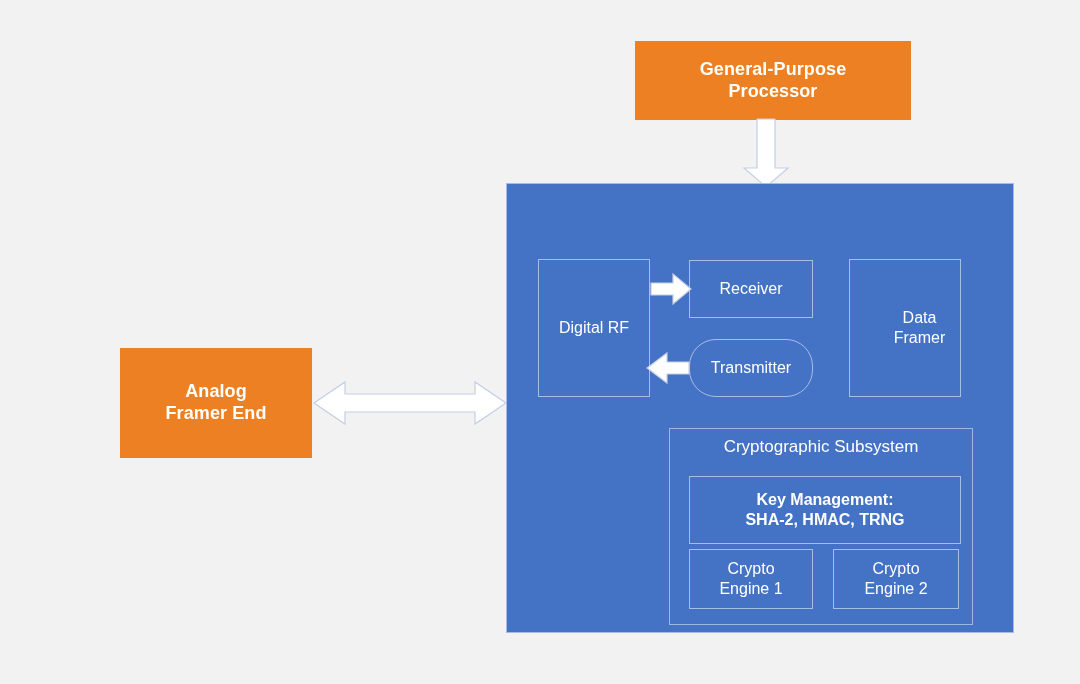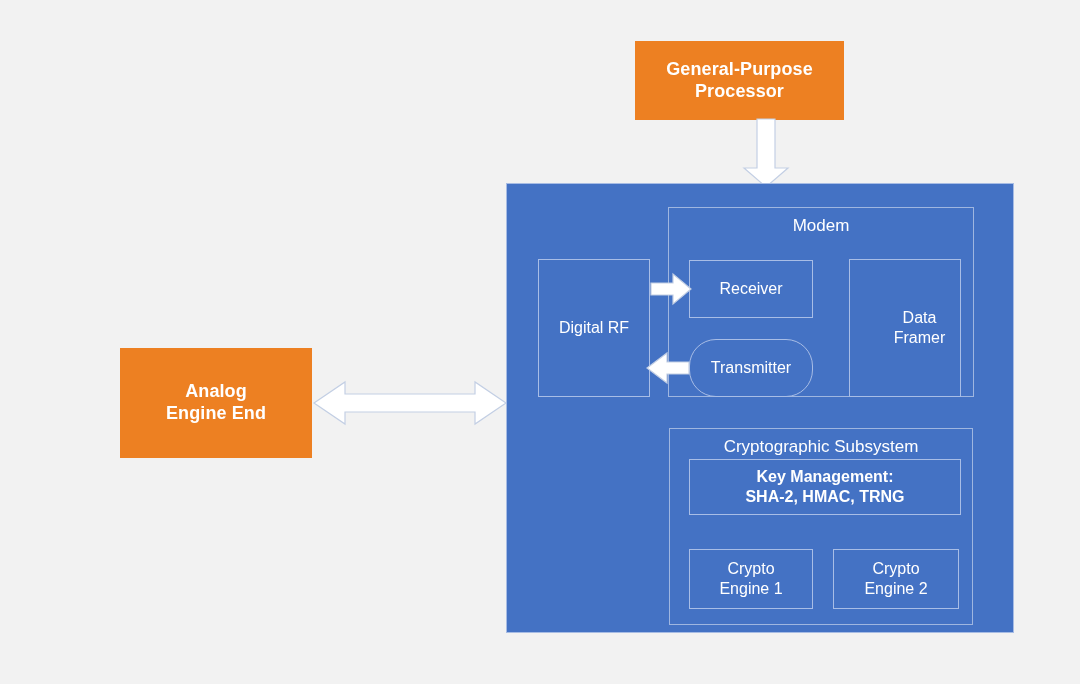--- a/index.html
+++ b/index.html
@@ -74,40 +74,37 @@
     stroke: #C3CFE4;
     stroke-width: 1.2;
     stroke-linejoin: miter;
   }
 </style>
 </head>
 <body>
 
 <div id="canvas">
 
-  <div class="box orange" style="left:635px; top:41px; width:209px; height:79px;">General-Purpose
+  <div class="box orange" style="left:635px; top:41px; width:276px; height:79px;">General-Purpose
 Processor</div>
 
   <svg class="arrow" style="left:0px; top:0px; width:1080px; height:684px;">
     <polygon class="arrow-shape" points="757,119 775,119 775,168 788,168 766,187 744,168 757,168"></polygon>
   </svg>
 
   <div class="box orange" style="left:120px; top:348px; width:192px; height:110px;">Analog
-Engine End</div>
+Framer End</div>
 
   <svg class="arrow" style="left:0px; top:0px; width:1080px; height:684px;">
     <polygon class="arrow-shape" points="314,403 345,382 345,394 475,394 475,382 506,403 475,424 475,412 345,412 345,424"></polygon>
   </svg>
 
   <div class="box blue-panel" style="left:506px; top:183px; width:508px; height:450px;">
 
     
-    <div class="box outline" style="left:161px; top:23px; width:306px; height:190px;">
-      <span class="outline-label">Modem</span>
-    </div>
 
     
     <div class="box sub-box" style="left:182px; top:76px; width:124px; height:58px;">Receiver</div>
 
     
     <div class="box sub-box" style="left:31px; top:75px; width:112px; height:138px;">Digital RF</div>
 
     
     <div class="box sub-box" style="left:182px; top:155px; width:124px; height:58px;border-radius:27px;">Transmitter</div>
 
@@ -124,21 +121,21 @@
     <svg class="arrow" style="left:0px; top:0px; width:508px; height:450px;">
       <polygon class="arrow-shape" points="182,178 160,178 160,169 140,184 160,199 160,190 182,190"></polygon>
     </svg>
 
     
     <div class="box outline" style="left:162px; top:244px; width:304px; height:197px;">
       <span class="outline-label">Cryptographic Subsystem</span>
     </div>
 
     
-    <div class="box sub-box bold" style="left:182px; top:275px; width:272px; height:56px;text-align:center;">Key Management:
+    <div class="box sub-box bold" style="left:182px; top:292px; width:272px; height:68px;text-align:center;">Key Management:
 SHA-2, HMAC, TRNG</div>
 
     
     <div class="box sub-box" style="left:182px; top:365px; width:124px; height:60px;">Crypto
 Engine 1</div>
 
     
     <div class="box sub-box" style="left:326px; top:365px; width:126px; height:60px;">Crypto
 Engine 2</div>
 

